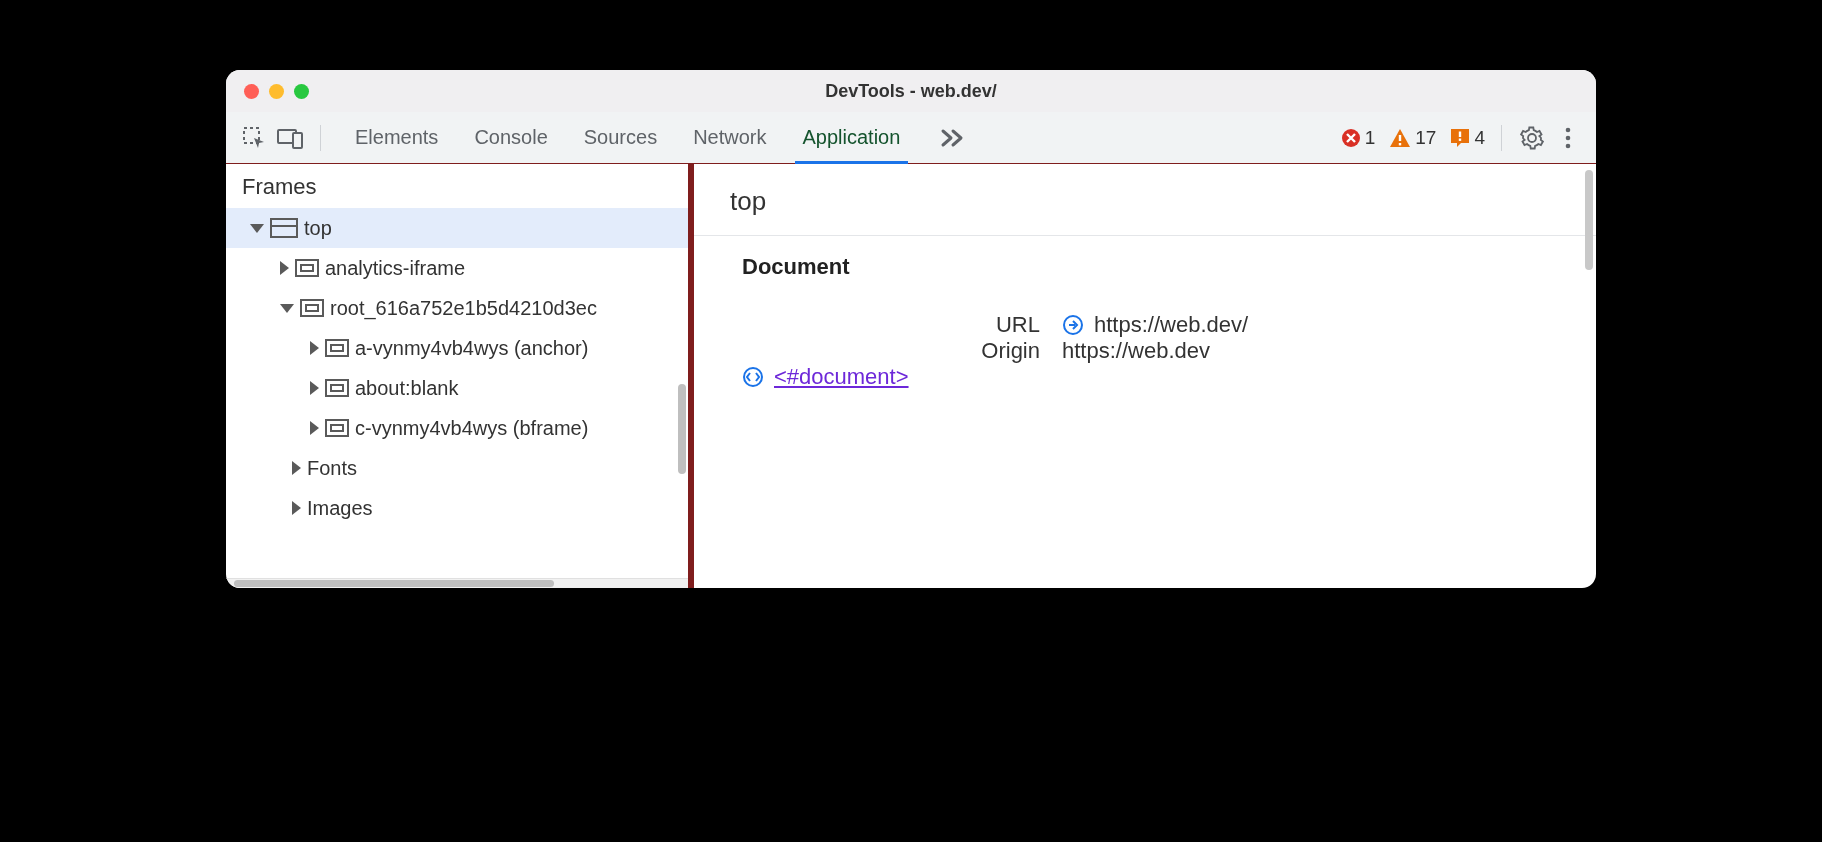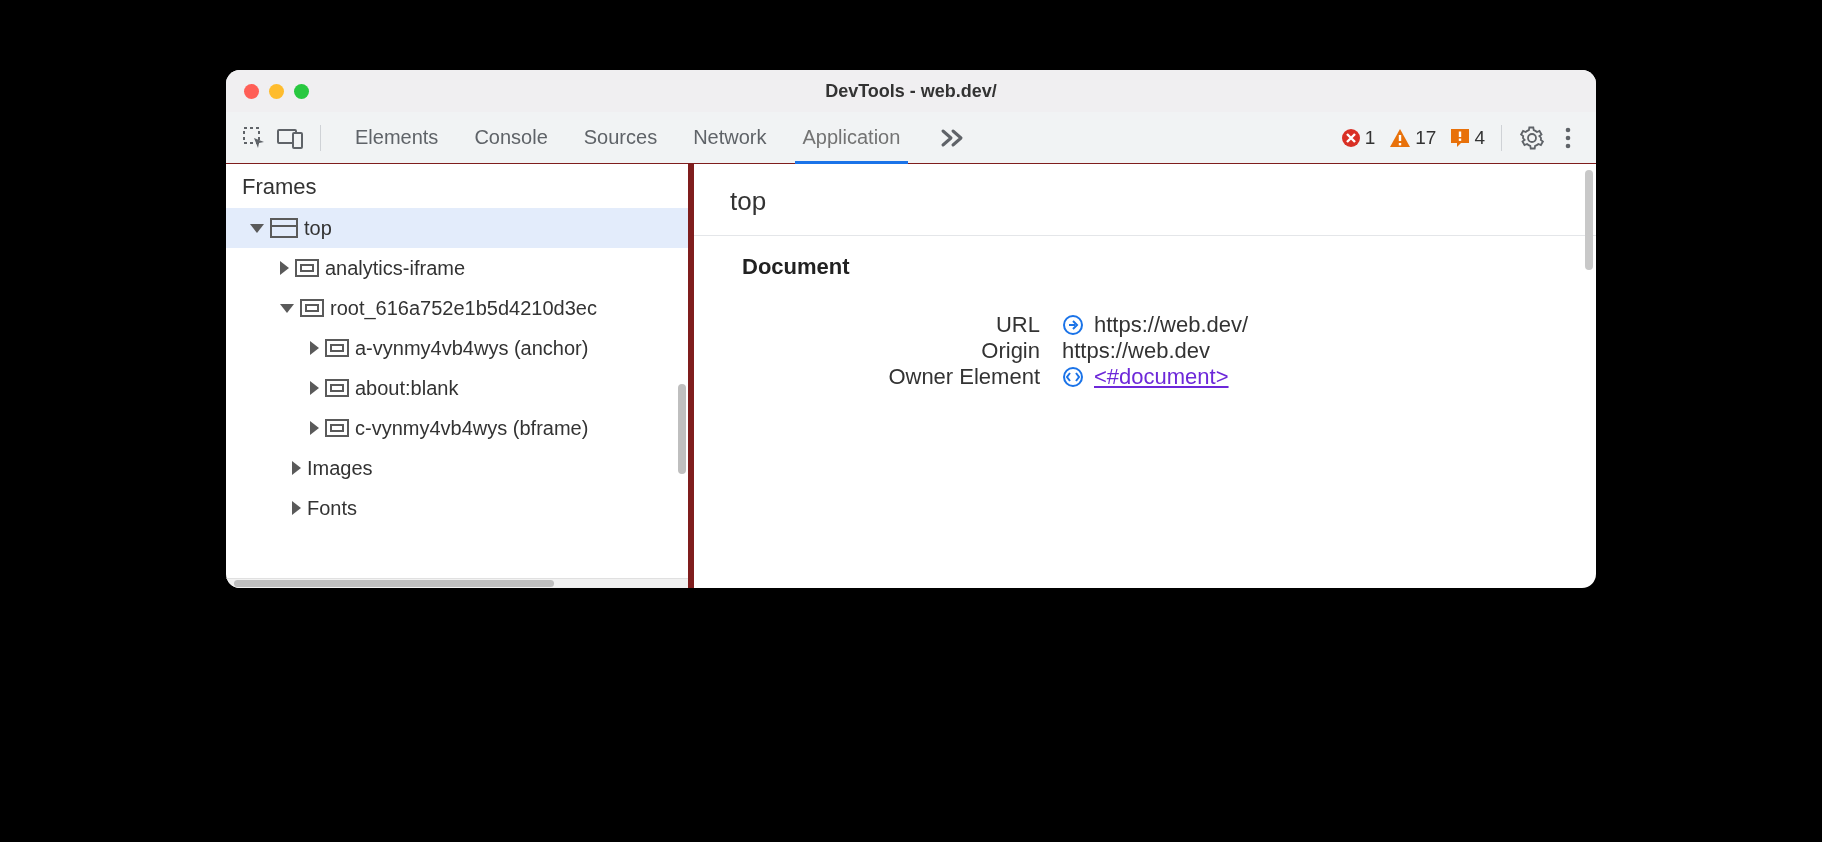--- a/index.html
+++ b/index.html
@@ -75,21 +75,21 @@
   .tab {
     font-size: 20px;
     color: #5f6368;
     cursor: pointer;
     height: 100%;
     display: flex;
     align-items: center;
     position: relative;
   }
   .tab.active {
-    color: #737373;
+    color: #14532d;
   }
   .tab.active::after {
     content: "";
     position: absolute;
     left: -8px; right: -8px;
     bottom: -1px;
     height: 3px;
     background: #1a73e8;
   }
   .more-tabs { font-size: 24px; color: #5f6368; margin-left: 32px; cursor: pointer; }
@@ -360,26 +360,26 @@
         </div>
 
         <div class="tree-row" style="padding-left:84px">
           <span class="disclosure right"></span>
           <span class="frame-icon-inner"></span>
           <span>c-vynmy4vb4wys (bframe)</span>
         </div>
 
         <div class="tree-row" style="padding-left:66px">
           <span class="disclosure right"></span>
+          <span>Fonts</span>
+        </div>
+
+        <div class="tree-row" style="padding-left:66px">
+          <span class="disclosure right"></span>
           <span>Images</span>
-        </div>
-
-        <div class="tree-row" style="padding-left:66px">
-          <span class="disclosure right"></span>
-          <span>Fonts</span>
         </div>
 
       </div>
       <div class="vscroll-thumb"></div>
       <div class="hscroll">
         <div class="hscroll-thumb"></div>
       </div>
     </div>
 
     <div class="detail">
@@ -395,21 +395,20 @@
               <path d="M7 11 H13 M11 7 L15 11 L11 15" fill="none" stroke="#1a73e8" stroke-width="2"></path>
             </svg>
           <span>https://web.dev/</span>
         </div>
 
         <div class="prop-label">Origin</div>
         <div class="prop-value">
           <span>https://web.dev</span>
         </div>
 
-        <div class="prop-label">Owner Element</div>
         <div class="prop-value">
           <svg width="22" height="22" viewBox="0 0 22 22">
               <circle cx="11" cy="11" r="9" fill="none" stroke="#1a73e8" stroke-width="2"></circle>
               <path d="M8 7 L5 11 L8 15 M14 7 L17 11 L14 15" fill="none" stroke="#1a73e8" stroke-width="2"></path>
             </svg>
           <span class="link">&lt;#document&gt;</span>
         </div>
       </div>
     </div>
 

